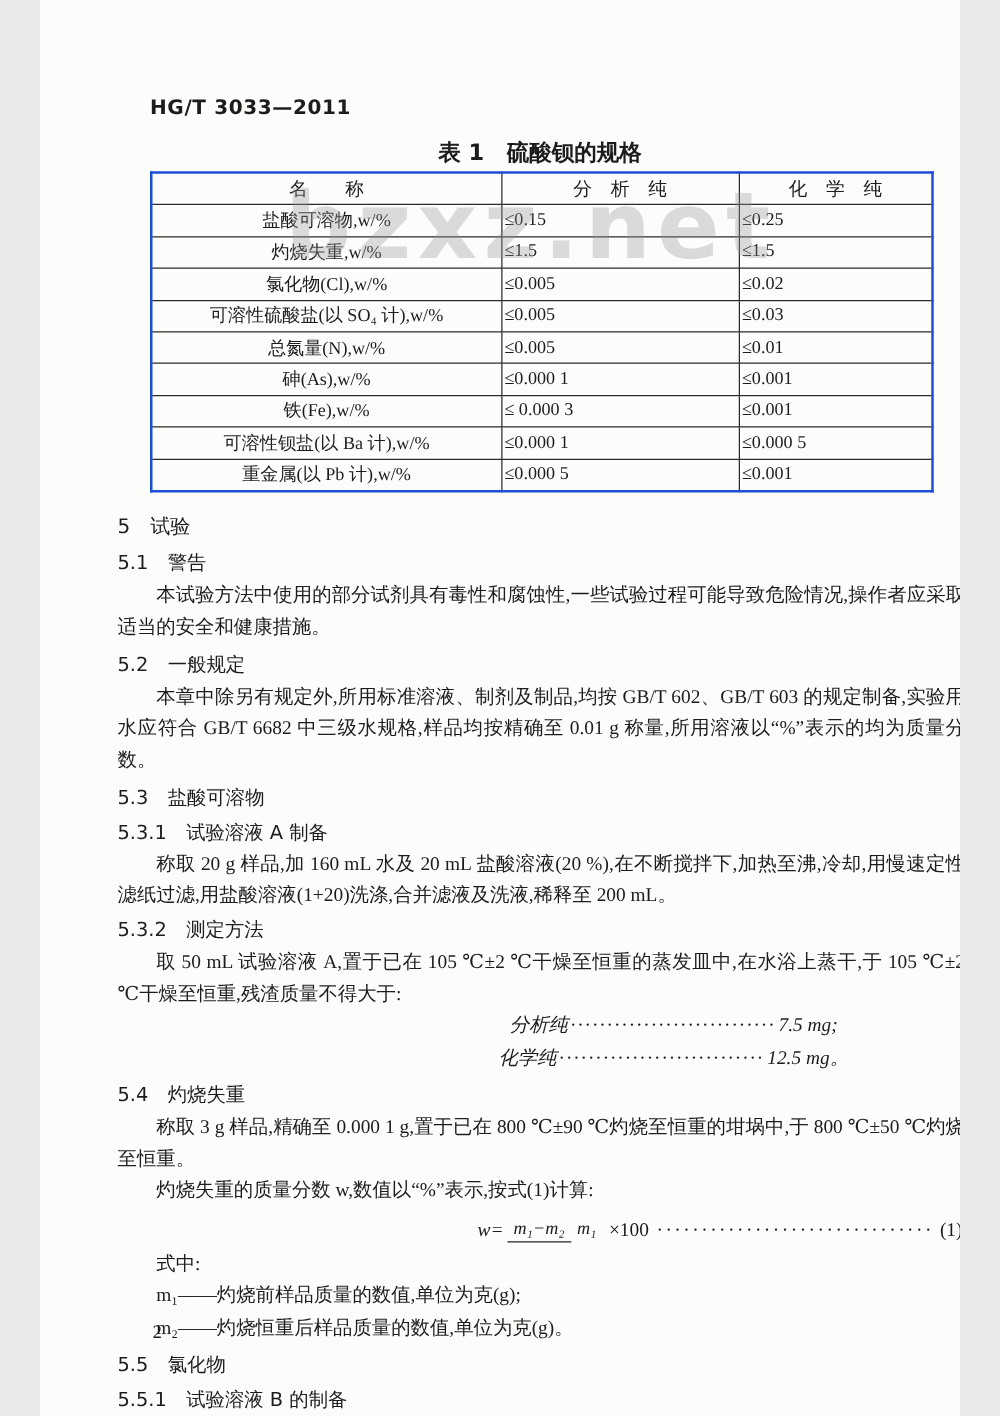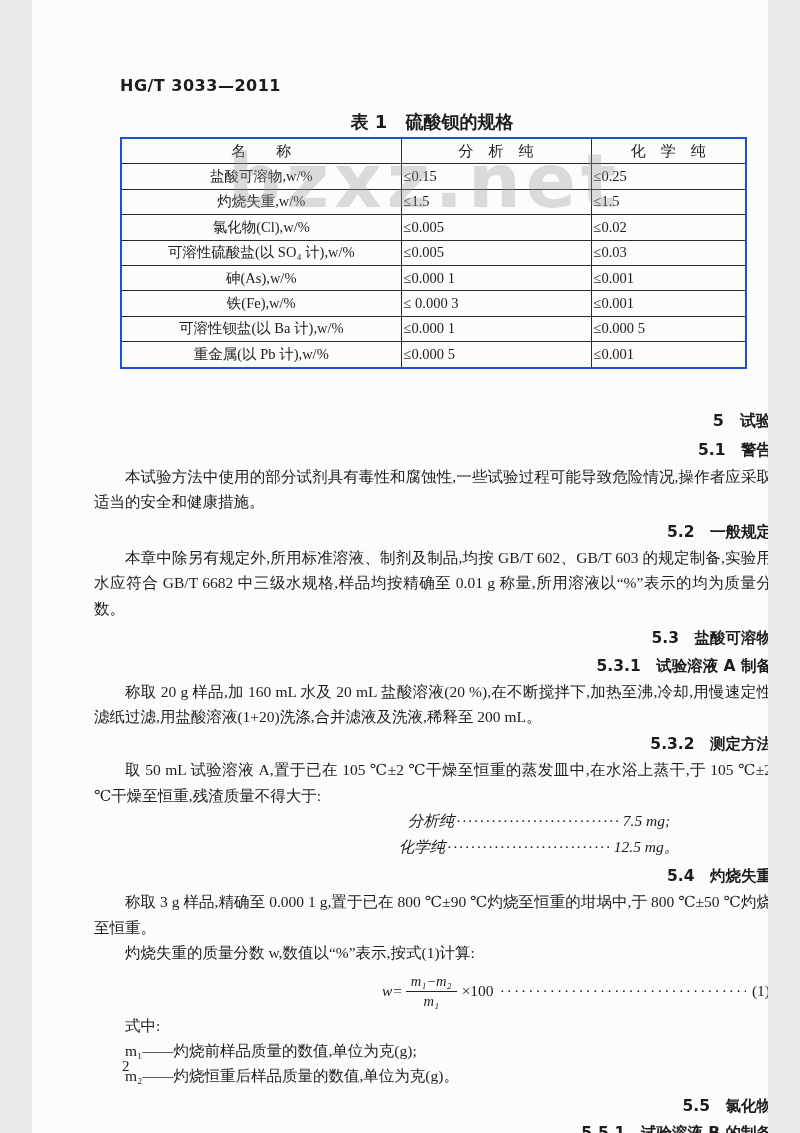--- a/index.html
+++ b/index.html
@@ -34,32 +34,32 @@
   .spec-table{border:2px solid #1d4ed8;}
   .head-cell{text-align:center; font-size:15px;}
   .name-cell{text-align:center; padding-left:9px;}
   .val-cell{text-align:left;}
   .content{
     position:absolute; left:62px; top:406px; width:678px;
     font-size:15.5px; line-height:25.4px; text-align:justify;
   }
   .h1,.h2,.h3{
     font-family:"DejaVu Sans","Liberation Sans",sans-serif;
-    font-weight:bold; text-align:right;
+    font-weight:normal; text-align:left;
   }
   .h1{margin-top:2px; font-size:16px;}
   .h2{margin-top:5px; font-size:15.5px;}
   .h3{margin-top:2px; font-size:15.5px;}
   .p{text-indent:2em;}
   .def{margin-left:2em;}
   .leader-row{margin-left:212px; white-space:nowrap; text-align:center;font-style:italic;}
   .leader-dots{letter-spacing:2px; margin:0 2px;}
   .formula-row{display:flex; align-items:center; margin:6px 0 2px 0;}
   .flhs{margin-left:288px; font-style:italic;}
-  .frac{display:inline-flex; flex-direction:column; text-align:center; font-style:italic; font-size:14.5px; line-height:19px; margin:0 3px;}
+  .frac{display:inline-flex; flex-direction:row; text-align:center; font-style:italic; font-size:14.5px; line-height:19px; margin:0 3px;}
   .frac .num{border-bottom:1.3px solid #222; padding:0 5px;}
   .frac .den{padding:0 5px;}
   .ftail{margin-left:2px;}
   .fdots{flex:1; overflow:hidden; white-space:nowrap; letter-spacing:2px; margin:0 6px;}
   .feqno{margin-right:2px;}
   .page-number{position:absolute; left:90px; top:1058px; font-size:15px;}
 </style>
 </head>
 <body>
 
@@ -94,20 +94,25 @@
         </tr>
         <tr class="">
           <td class="name-cell">氯化物(Cl),w/%</td>
           <td class="val-cell">≤0.005</td>
           <td class="val-cell">≤0.02</td>
         </tr>
         <tr class="">
           <td class="name-cell">可溶性硫酸盐(以 SO₄ 计),w/%</td>
           <td class="val-cell">≤0.005</td>
           <td class="val-cell">≤0.03</td>
+        </tr>
+        <tr class="">
+          <td class="name-cell">总氮量(N),w/%</td>
+          <td class="val-cell">≤0.005</td>
+          <td class="val-cell">≤0.01</td>
         </tr>
         <tr class="">
           <td class="name-cell">砷(As),w/%</td>
           <td class="val-cell">≤0.000 1</td>
           <td class="val-cell">≤0.001</td>
         </tr>
         <tr class="">
           <td class="name-cell">铁(Fe),w/%</td>
           <td class="val-cell">≤ 0.000 3</td>
           <td class="val-cell">≤0.001</td>

